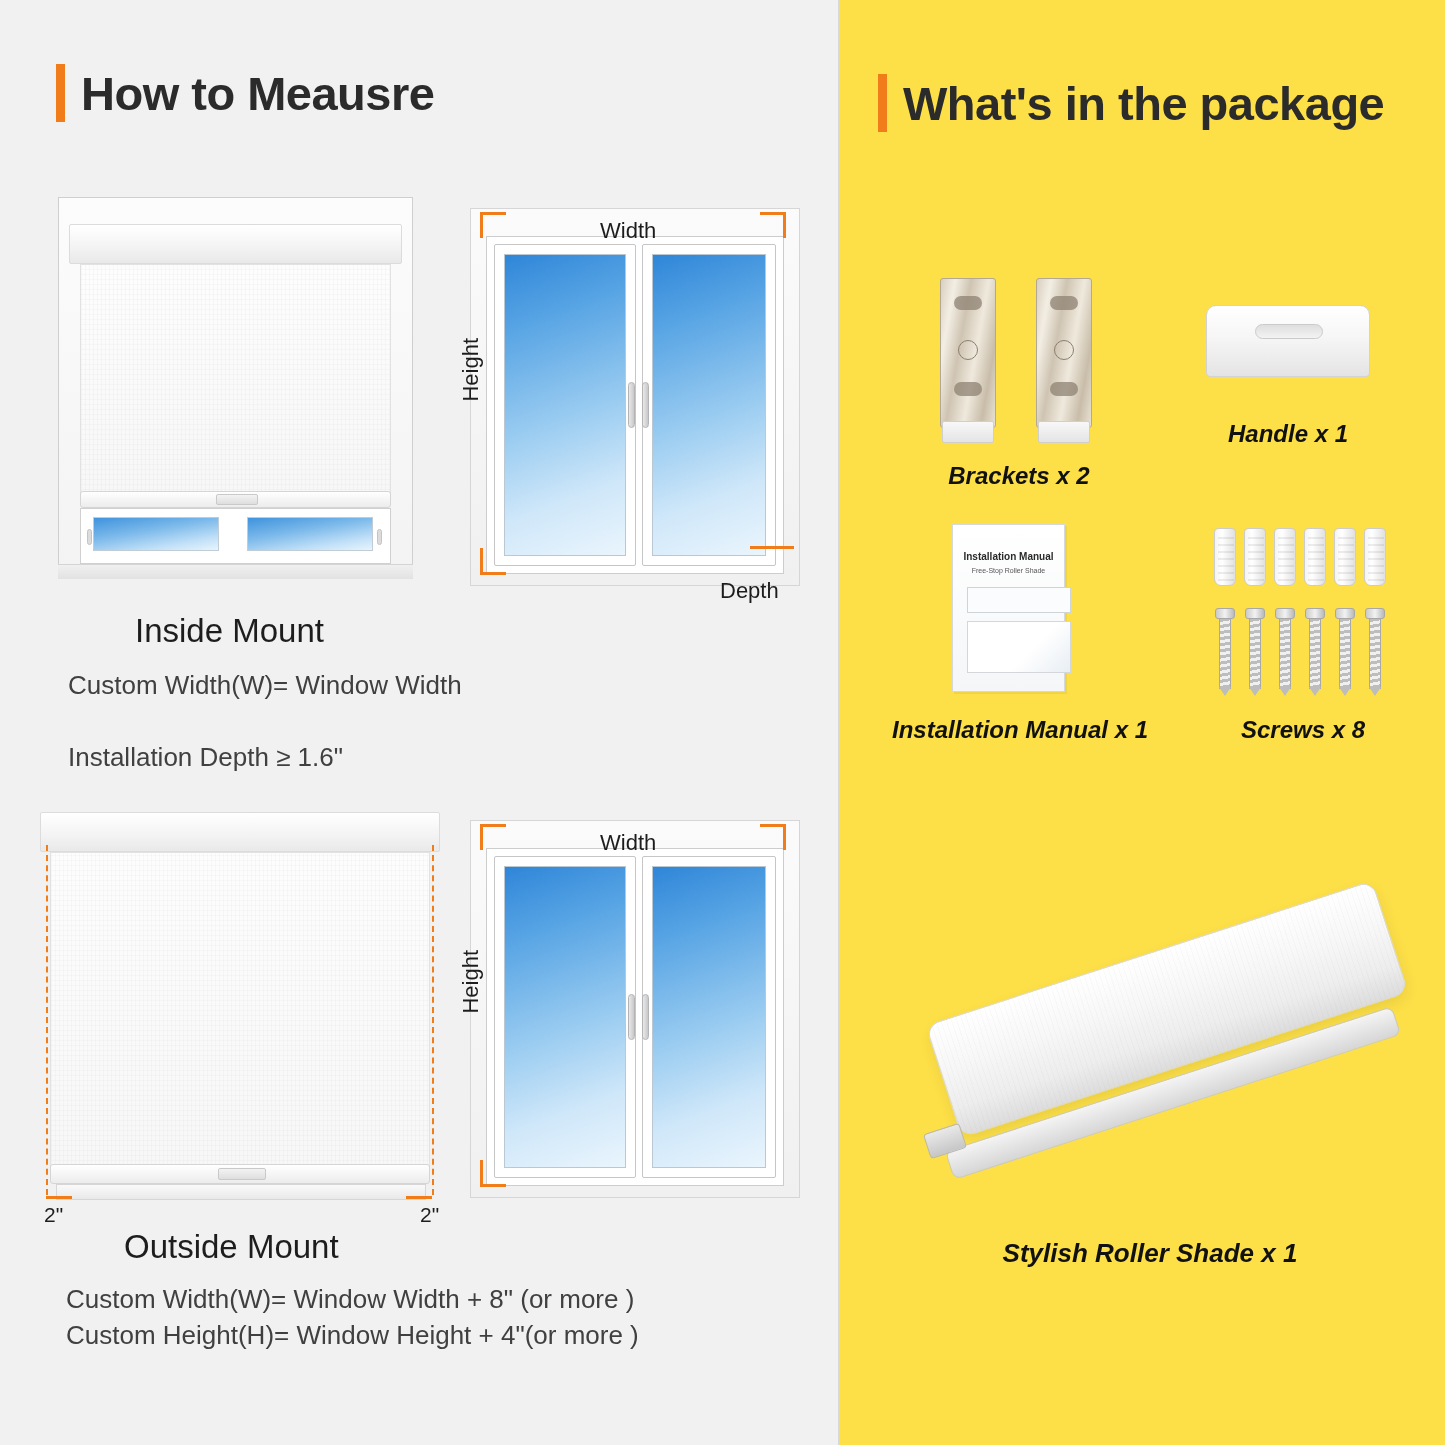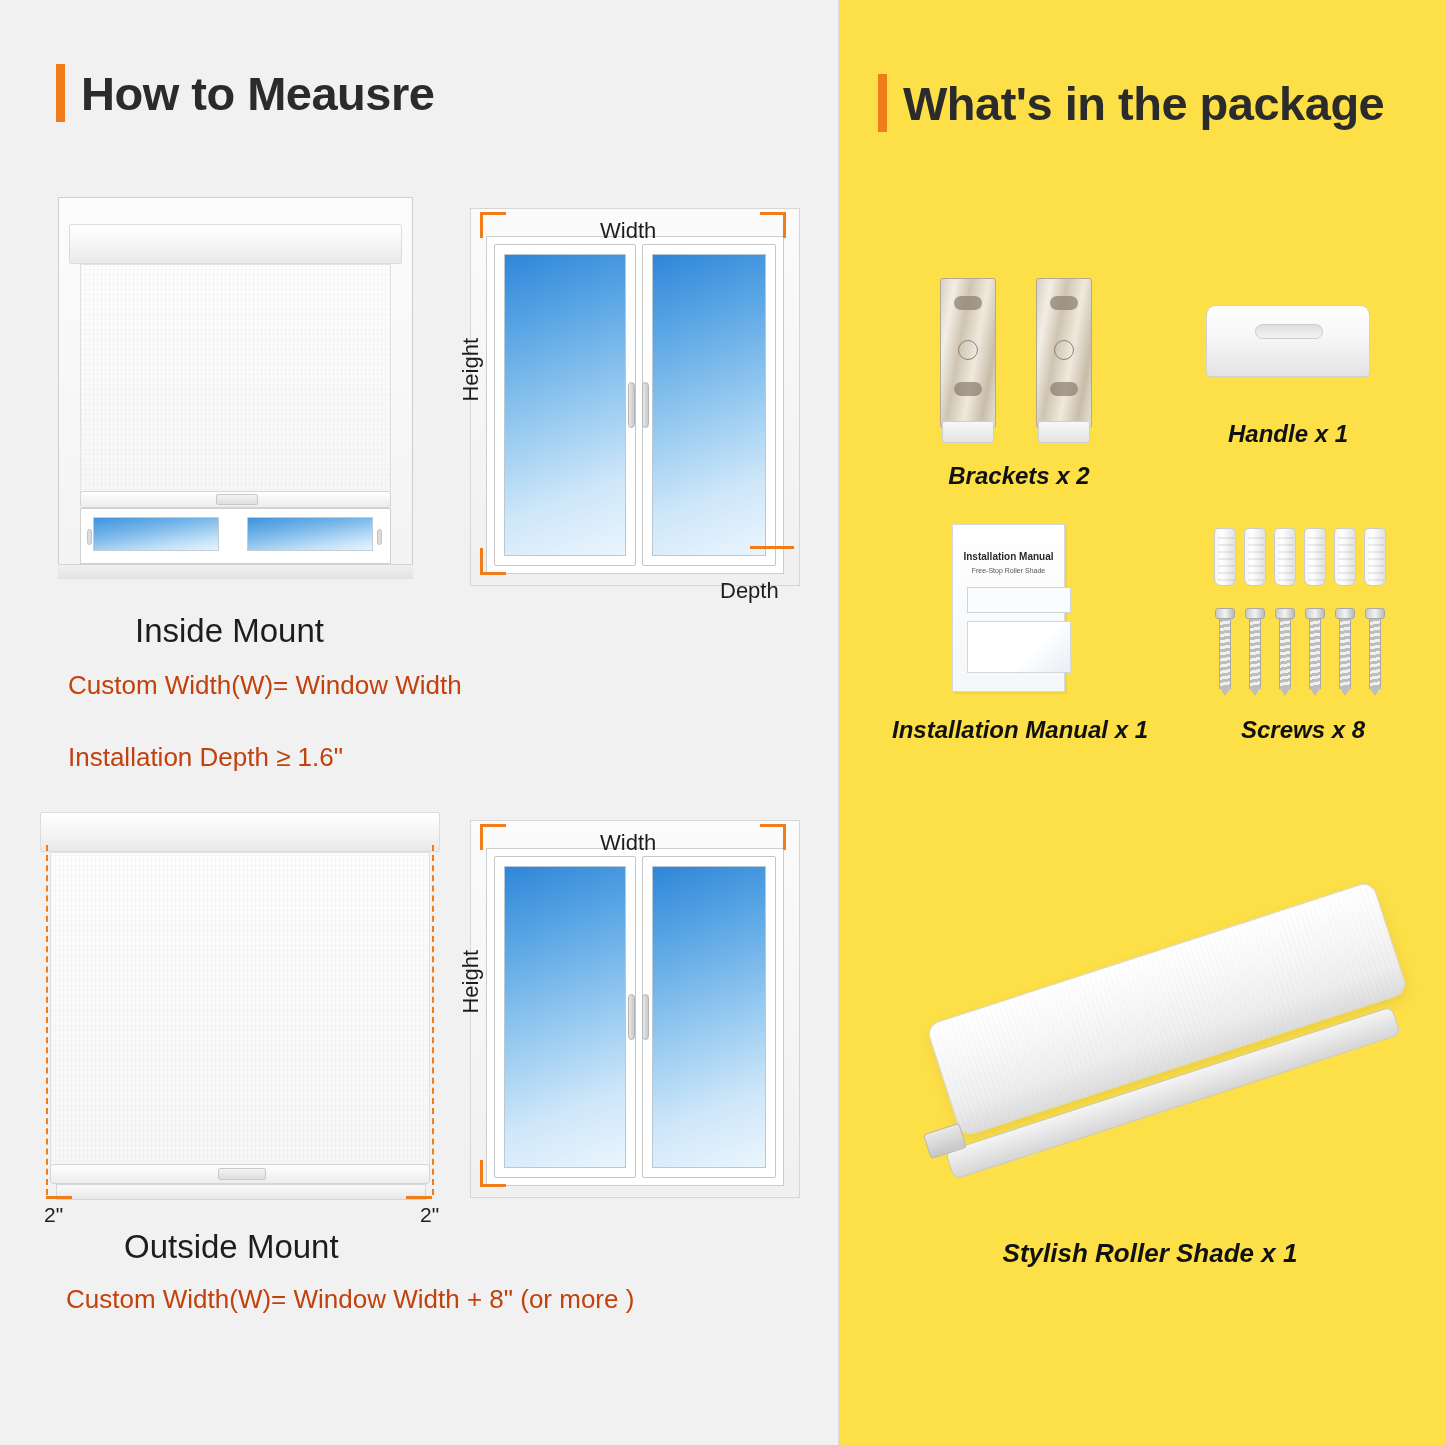--- a/index.html
+++ b/index.html
@@ -150,21 +150,21 @@
 
   .mount-name {
     position: absolute;
     font-size: 33px;
     color: #1d1d1d;
     font-weight: 500;
   }
   .spec-line {
     position: absolute;
     font-size: 26px;
-    color: #c2410c;
+    color: #404040;
     white-space: nowrap;
   }
 
   
   .part-label {
     position: absolute;
     font-size: 24px;
     font-weight: bold;
     font-style: italic;
     color: #111;
@@ -418,20 +418,21 @@
       <div class="mark mark-h" style="left:18px; top:372px; width:26px;"></div>
       <div class="mark mark-v" style="left:18px; top:348px; height:26px;"></div>
 
       <span class="dim-label" style="left:138px; top:18px;">Width</span>
       <span class="dim-label vertical" style="left:-4px; top:138px;">Height</span>
     </div>
 
     <span class="mount-name" style="left:124px; top:1228px;text-align:right;">Outside Mount</span>
 
     <span class="spec-line" style="left:66px; top:1284px;">Custom Width(W)= Window Width + 8" (or more )</span>
+    <span class="spec-line" style="left:66px; top:1320px;">Custom Height(H)= Window Height + 4"(or more )</span>
   </div>
 
   <div class="right-panel">
 
     <div class="section-title" id="right-title">
       <span class="title-bar"></span>
       <span class="title-text">What's in the package</span>
     </div>
 
     <div>

